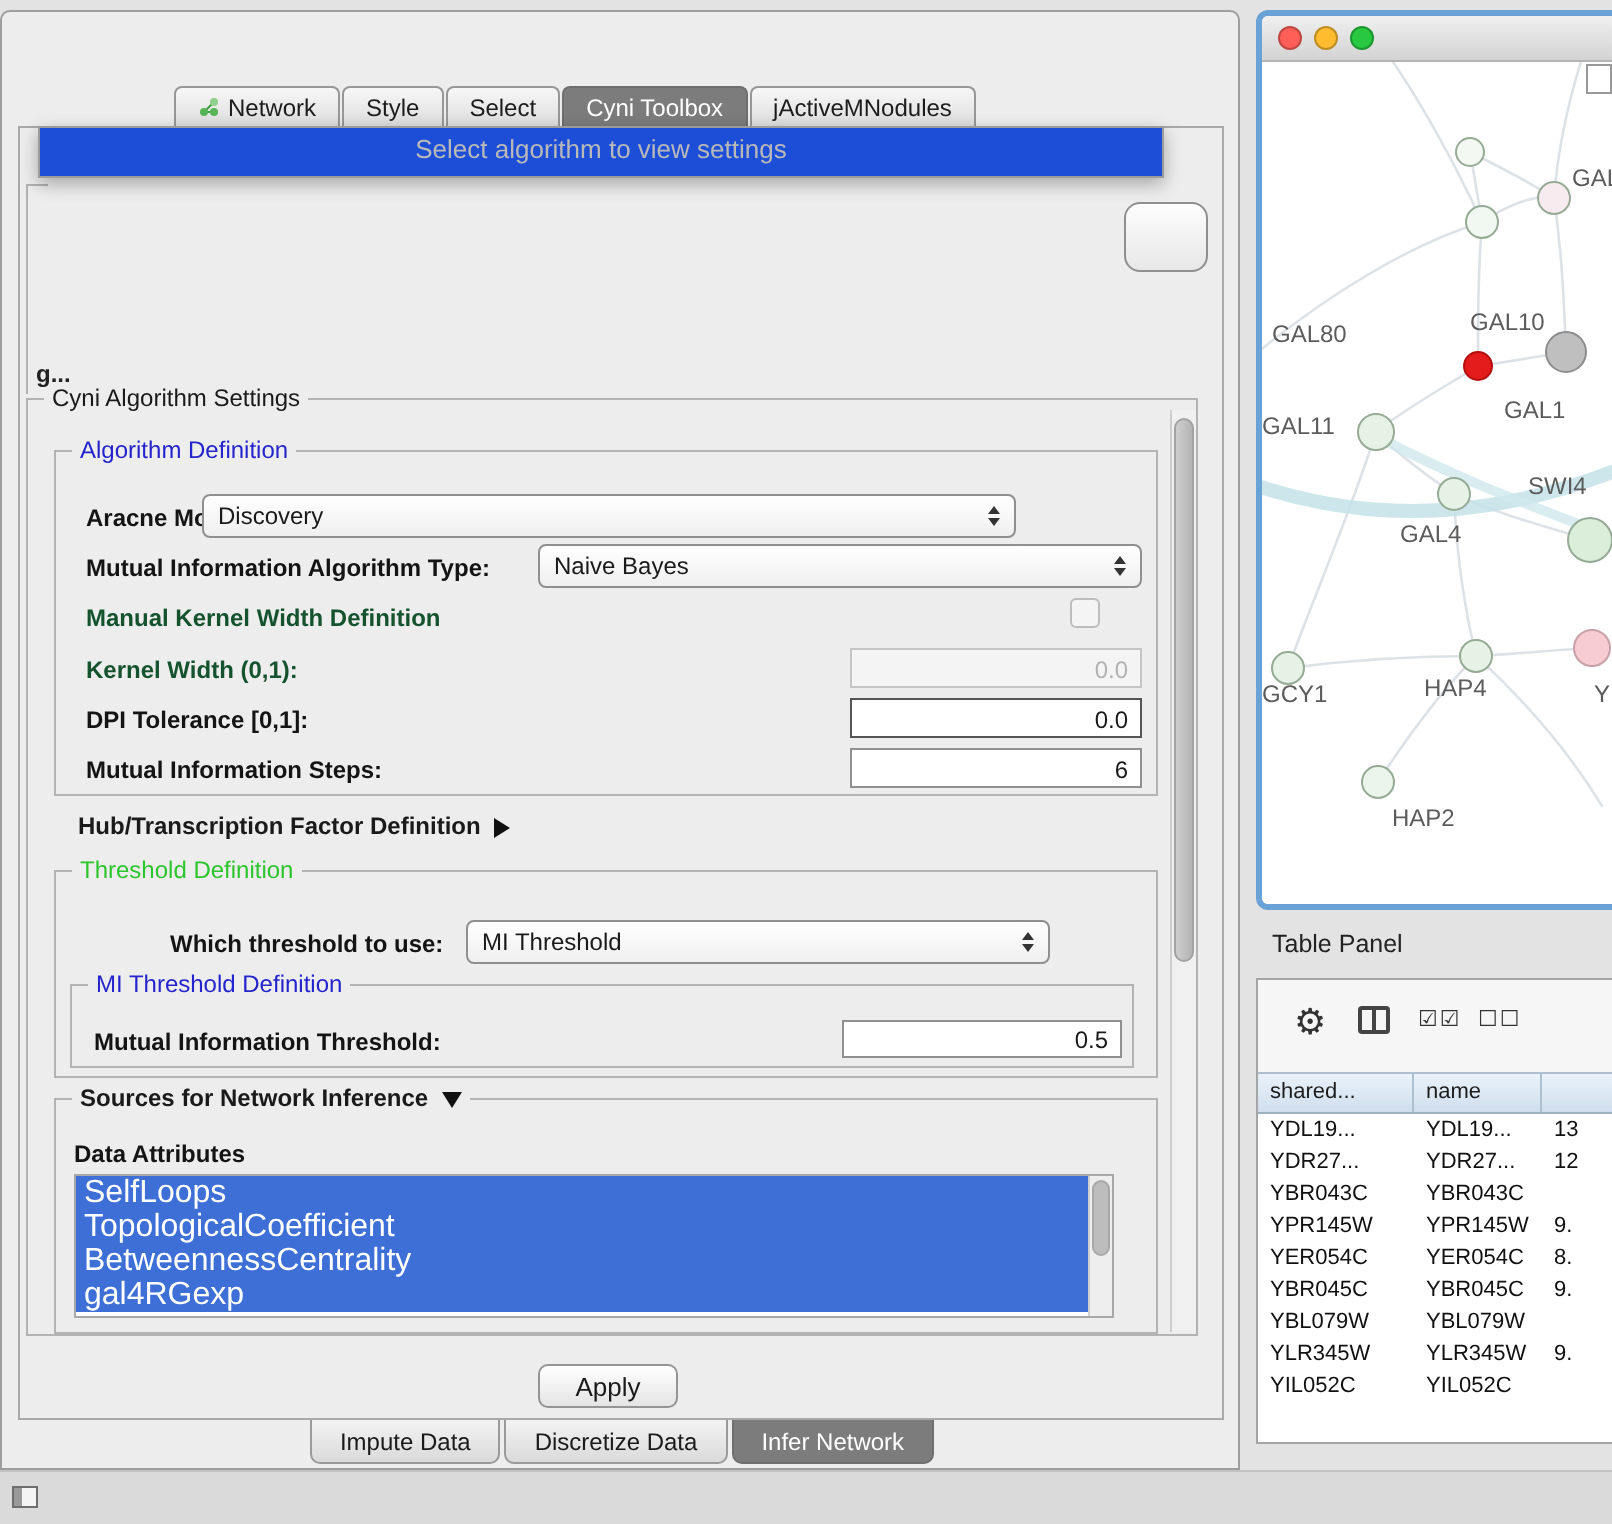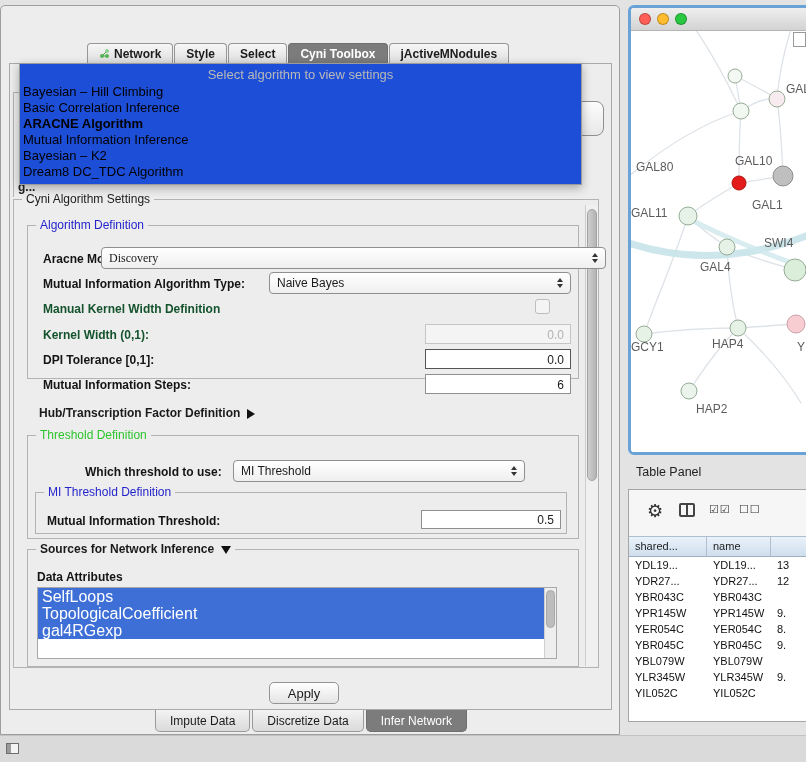--- a/index.html
+++ b/index.html
@@ -10,21 +10,21 @@
   
   #control-window{position:absolute;left:0;top:5px;width:620px;height:730px;background:#ededed;
        border:1px solid #9e9e9e;border-radius:5px 5px 0 0;box-sizing:border-box;}
   #cw-titlebar{position:absolute;left:0;top:0;width:100%;height:26px;
        background:linear-gradient(#f6f6f6,#d9d9d9);border-bottom:1px solid #b5b5b5;border-radius:5px 5px 0 0;}
   #cw-title{position:absolute;left:10px;top:6px;font-size:13px;color:#111;}
   #cw-min{position:absolute;left:578px;top:8px;width:10px;height:10px;border:1.5px solid #444;background:transparent;}
   #cw-close{position:absolute;left:595px;top:4px;font-size:14px;font-weight:bold;color:#222;}
 
   
-  #tab-bar{position:absolute;left:86px;top:36px;height:22px;display:flex;align-items:center;z-index:3;font-weight:bold;}
+  #tab-bar{position:absolute;left:86px;top:36px;height:22px;display:flex;align-items:center;z-index:3;}
   .tab{display:flex;align-items:center;gap:4px;padding:0 11px;height:21px;font-size:12px;color:#1c1c1c;
        background:linear-gradient(#f7f7f7,#dcdcdc);border:1px solid #979797;border-bottom:none;
        border-radius:4px 4px 0 0;margin-right:1px;box-sizing:border-box;white-space:nowrap;}
   .tab.active{background:#7c7c7c;color:#fff;border-color:#6f6f6f;}
 
   #content-border{position:absolute;left:8px;top:57px;width:603px;height:647px;border:1px solid #a9a9a9;box-sizing:border-box;}
 
   
   #frag-group{position:absolute;left:12px;top:86px;width:10px;height:104px;border-left:1px solid #b2b2b2;border-top:1px solid #b2b2b2;z-index:4;}
   #frag-combo{position:absolute;left:561px;top:95px;width:40px;height:33px;border:1px solid #8f8f8f;border-radius:8px;
@@ -148,43 +148,35 @@
       </div>
     </div>
   <div id="content-border"></div>
 
   <div id="frag-group"></div>
   <div id="frag-combo"></div>
   <div id="frag-text">g...</div>
 
   <div id="algo-menu">
     <div class="menu-placeholder">Select algorithm to view settings</div>
-    <div id="menu-options">
-        <div class="menu-option">Bayesian – Hill Climbing</div>
-        <div class="menu-option">Basic Correlation Inference</div>
-        <div class="menu-option selected">ARACNE Algorithm</div>
-        <div class="menu-option">Mutual Information Inference</div>
-        <div class="menu-option">Bayesian – K2</div>
-        <div class="menu-option">Dream8 DC_TDC Algorithm</div>
-      </div>
   </div>
 
   <div class="group" style="left:12px;top:193px;width:586px;height:469px;">
     <span class="group-title">Cyni Algorithm Settings</span>
   </div>
   <div id="settings-scroll">
     <div id="settings-thumb"></div>
   </div>
 
-  <div class="group" style="left:26px;top:219px;width:552px;height:154px;">
+  <div class="group" style="left:26px;top:219px;width:552px;height:173px;">
     <span class="group-title t-blue">Algorithm Definition</span>
   </div>
 
   <div class="form-label" style="left:42px;top:246px;">Aracne Mode:</div>
-  <div class="combo" style="left:100px;top:241px;width:505px;font-family:Liberation Serif, serif;">
+  <div class="combo" style="left:100px;top:241px;width:407px;">
     <span>Discovery</span>
     <span class="combo-arrows">
         <i class="up"></i>
         <i class="down"></i>
       </span>
   </div>
 
   <div class="form-label" style="left:42px;top:271px;">Mutual Information Algorithm Type:</div>
   <div class="combo" style="left:268px;top:266px;width:302px;">
     <span>Naive Bayes</span>
@@ -230,20 +222,21 @@
   <div class="field" style="left:420px;top:504px;width:140px;height:19px;line-height:19px;">0.5</div>
 
   <div class="group" style="left:26px;top:543px;width:552px;height:118px;">
     <span class="group-title"><span class="bold">Sources for Network Inference</span><span class="tri-down"></span></span>
   </div>
   <div class="form-label" style="left:36px;top:564px;">Data Attributes</div>
   <div id="attr-list">
     <div class="attr-rows">
         <div class="attr-item">SelfLoops</div>
         <div class="attr-item">TopologicalCoefficient</div>
+        <div class="attr-item">BetweennessCentrality</div>
         <div class="attr-item">gal4RGexp</div>
       </div>
     <div id="attr-scroll">
         <div id="attr-thumb"></div>
       </div>
   </div>
 
   <div id="apply-btn">Apply</div>
 
   <div id="bottom-tab-bar">

